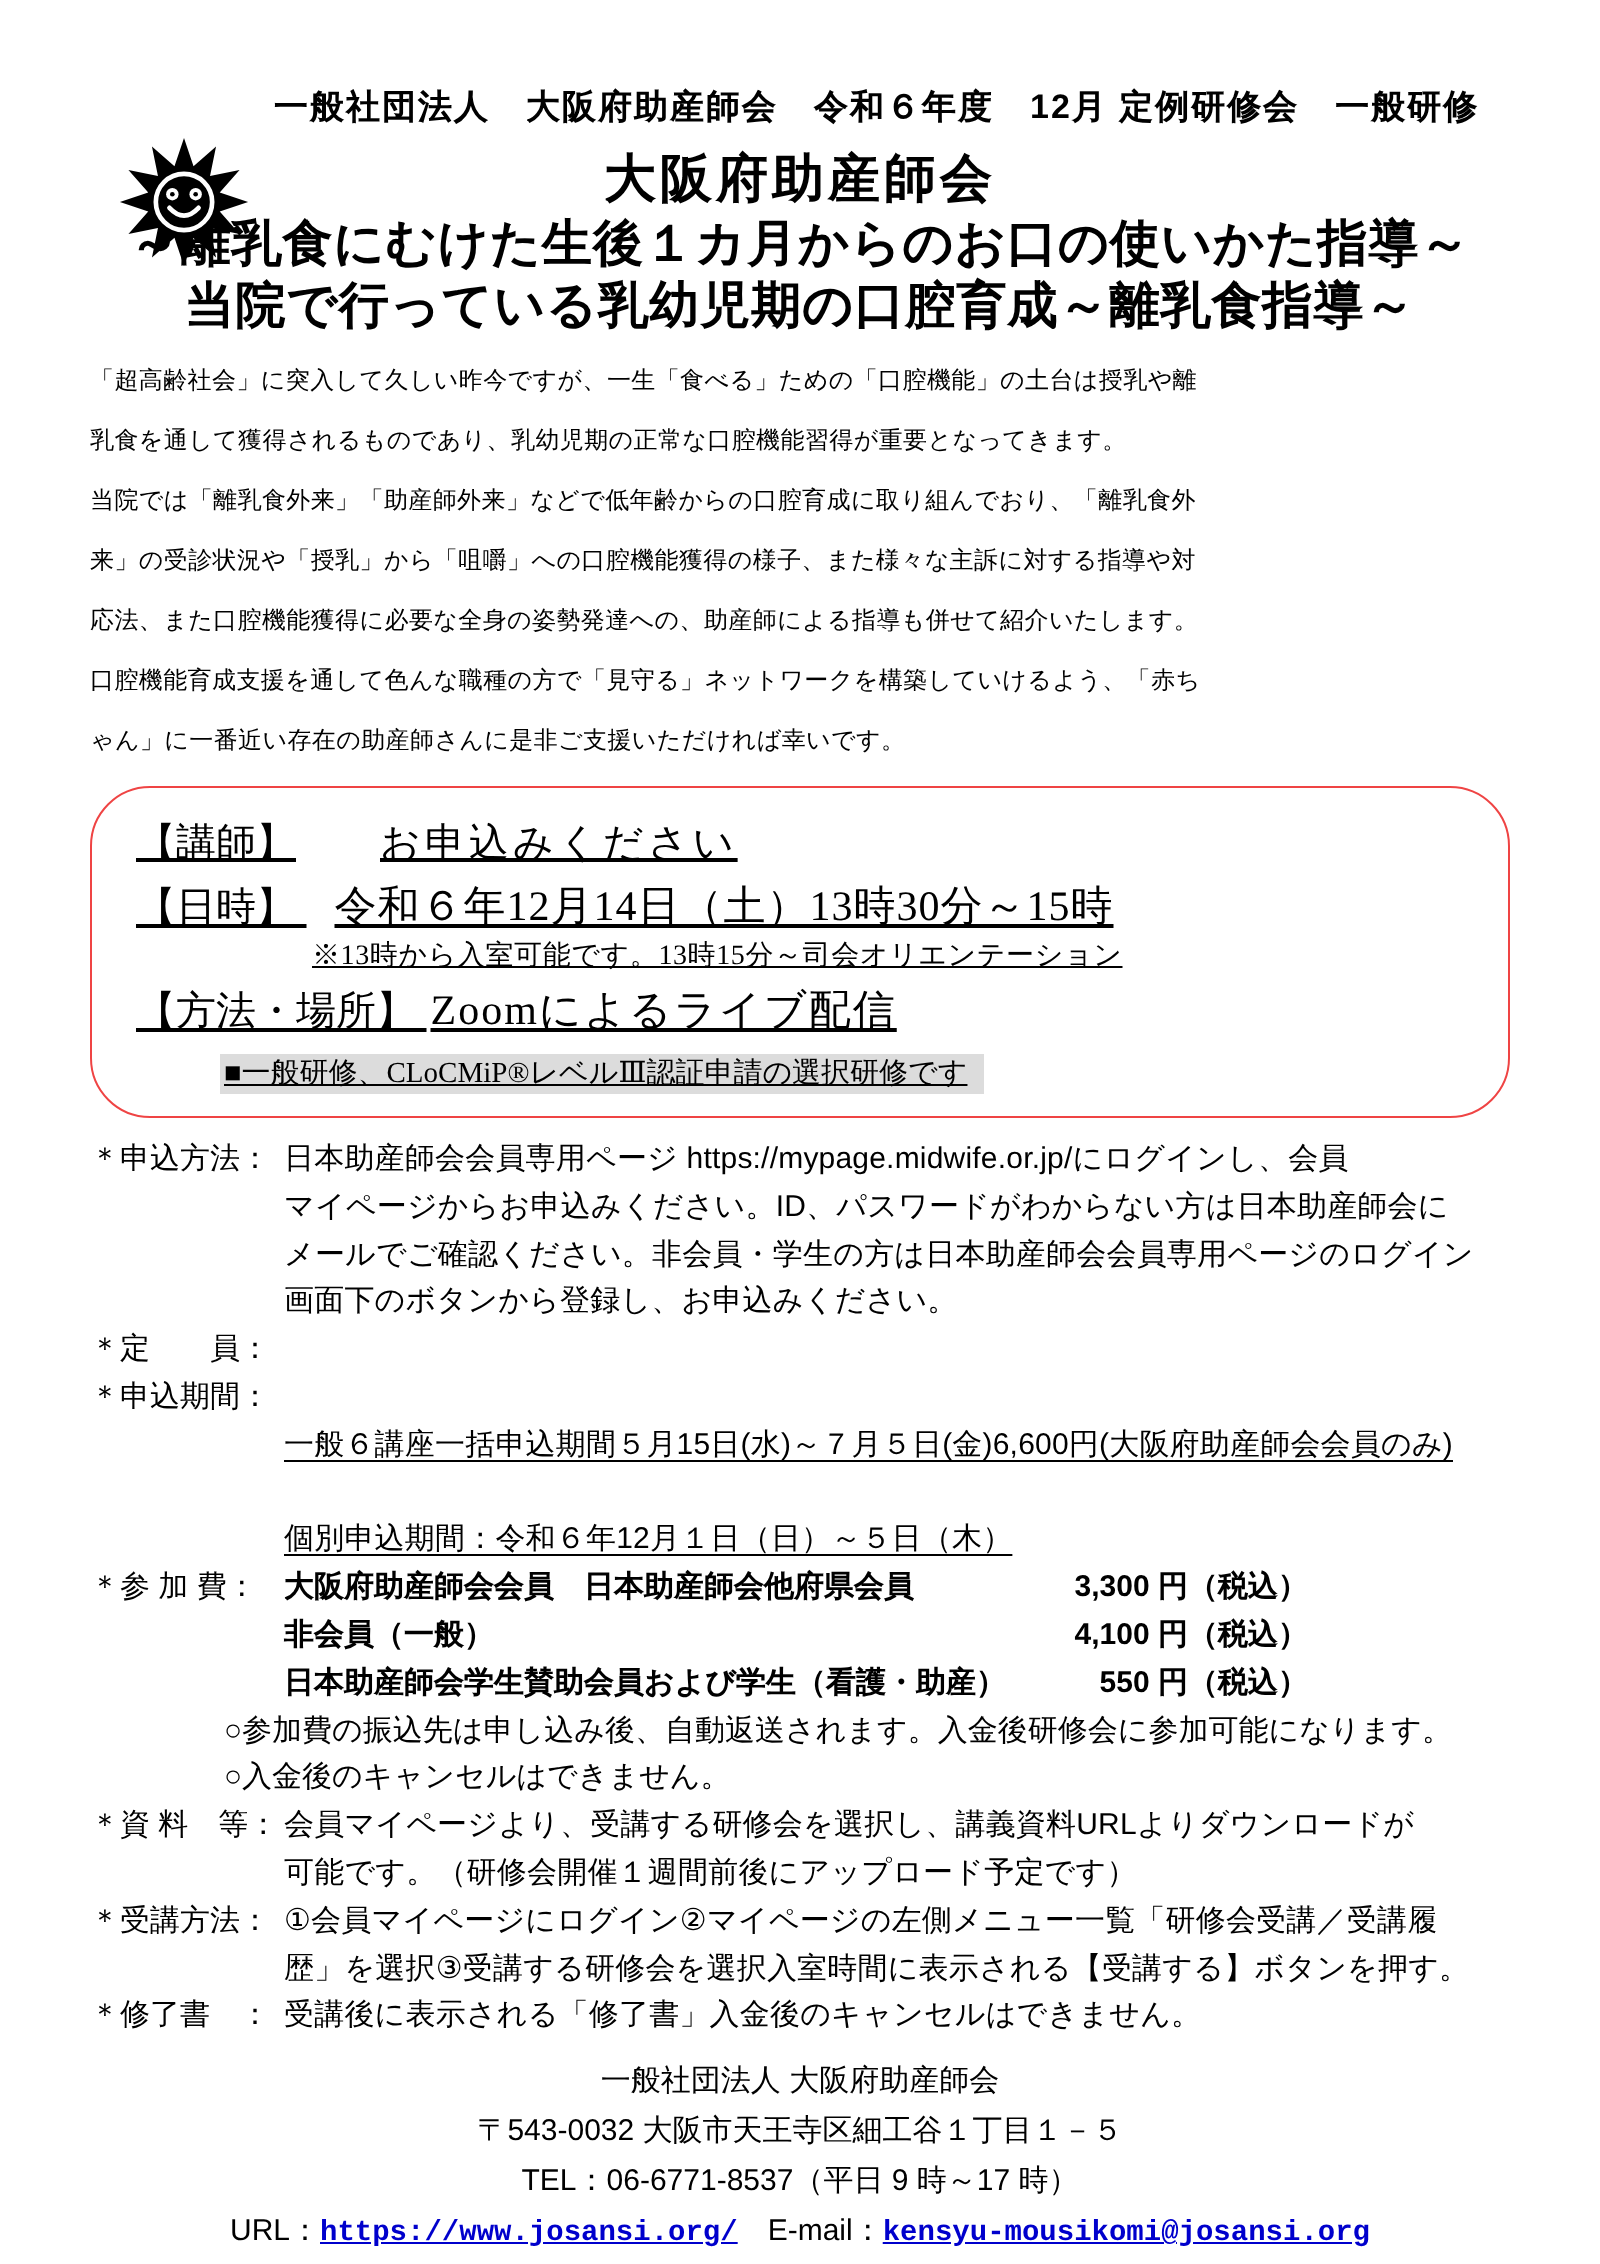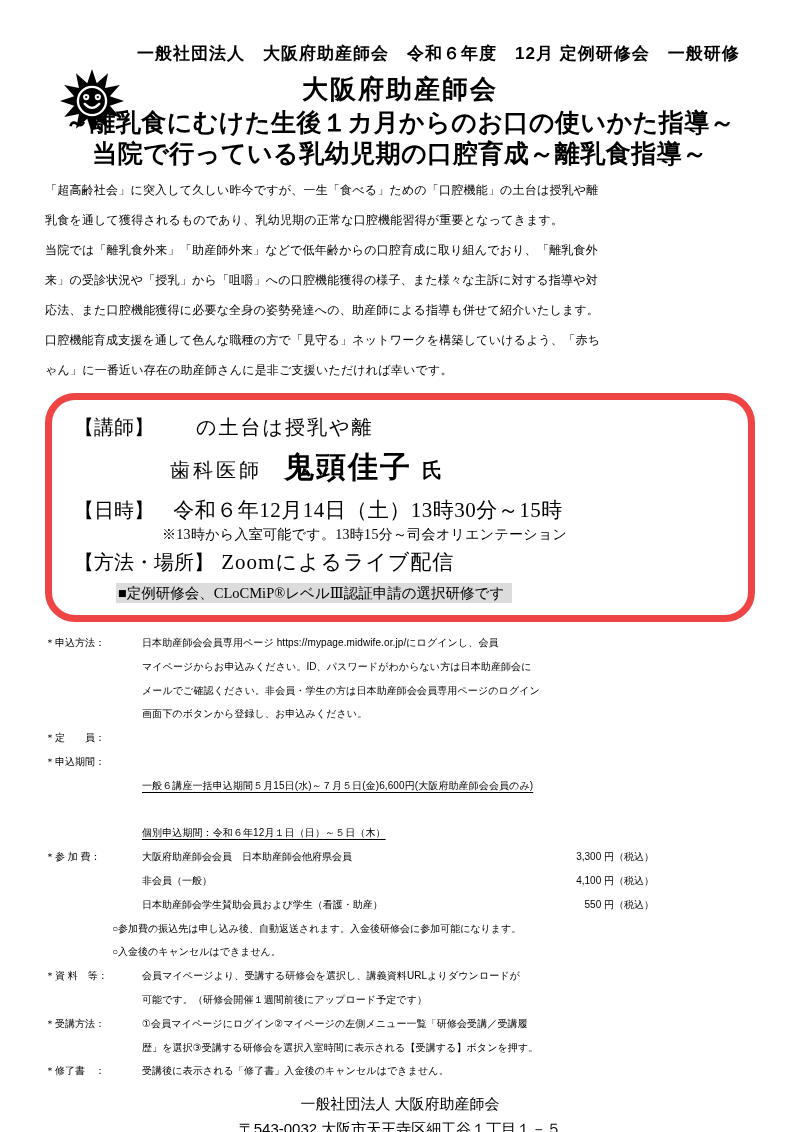--- a/index.html
+++ b/index.html
@@ -24,46 +24,47 @@
   .title-sub{text-align:center;font-size:25px;font-weight:800;line-height:31px;letter-spacing:0.5px;white-space:nowrap;}
 
   
   .intro{
     margin-top:6px;font-size:12px;line-height:30px;
     white-space:pre-line;text-align:justify;letter-spacing:0.2px;
   }
 
   
   .seminar-box{
-    margin-top:8px;border:7px solid #ef4444;border-radius:30px;
+    margin-top:8px;border:1px solid #ef4444;border-radius:30px;
     padding:14px 12px 10px 22px;
     font-family:"Liberation Serif","DejaVu Serif",serif;
+    text-decoration:underline;
   }
   .box-line{display:flex;align-items:baseline;}
   .box-label{font-size:20px;white-space:nowrap;}
   .clinic{font-size:20px;margin-left:42px;letter-spacing:2px;}
   .lecturer-line{margin:6px 0 8px 96px;display:flex;align-items:baseline;}
   .lect-title{font-size:20px;letter-spacing:3px;}
   .lect-name{font-size:30px;font-weight:bold;margin:0 10px 0 22px;letter-spacing:2px;}
   .lect-hon{font-size:20px;font-weight:bold;}
   .dt-line{font-size:21px;margin-top:4px;}
   .dt-value{margin-left:14px;letter-spacing:0.5px;}
   .dt-note{margin:2px 0 4px 88px;font-size:14px;letter-spacing:0.3px;}
   .method-line{font-size:21px;margin-top:2px;}
   .method-value{margin-left:2px;letter-spacing:1px;}
   .cert-line{margin:8px 0 2px 42px;font-size:14.5px;}
   .cert-badge{background:#dcdcdc;padding:2px 8px 2px 2px;}
 
   
-  .details{margin-top:9px;font-size:10px;}
+  .details{margin-top:9px;font-size:15px;}
   .detail-row{display:flex;align-items:flex-start;line-height:23.8px;}
   .detail-label{flex:0 0 97px;white-space:nowrap;}
   .detail-text{flex:1;white-space:pre-line;letter-spacing:0.1px;}
   .u{text-decoration:underline;text-underline-offset:3px;}
-  .fee-table{width:512px;}
+  .fee-table{width:512px;font-weight:bold;}
   .fee-row{display:flex;line-height:23.8px;}
   .fee-who{flex:1;white-space:nowrap;}
   .fee-price{width:150px;text-align:right;white-space:nowrap;}
   .fee-notes{margin-left:67px;line-height:23.8px;}
 
   
   .footer{margin-top:8px;text-align:center;font-size:15px;line-height:25px;}
   .footer a{color:#0000cc;font-family:"Liberation Mono","DejaVu Sans Mono",monospace;font-weight:bold;font-size:14.5px;}
 </style>
 </head>
@@ -95,38 +96,33 @@
 乳食を通して獲得されるものであり、乳幼児期の正常な口腔機能習得が重要となってきます。
 当院では「離乳食外来」「助産師外来」などで低年齢からの口腔育成に取り組んでおり、「離乳食外
 来」の受診状況や「授乳」から「咀嚼」への口腔機能獲得の様子、また様々な主訴に対する指導や対
 応法、また口腔機能獲得に必要な全身の姿勢発達への、助産師による指導も併せて紹介いたします。
 口腔機能育成支援を通して色んな職種の方で「見守る」ネットワークを構築していけるよう、「赤ち
 ゃん」に一番近い存在の助産師さんに是非ご支援いただければ幸いです。</div>
 
     <div class="seminar-box">
       <div class="box-line">
         <span class="box-label">【講師】</span>
-        <span class="clinic">の土台は授乳や離</span>
-      </div>
-      <div class="lecturer-line">
-        <span class="lect-title">歯科医師</span>
-        <span class="lect-name">鬼頭佳子</span>
-        <span class="lect-hon">氏</span>
+        <span class="clinic">お申込みください</span>
       </div>
       <div class="dt-line">
         <span class="box-label">【日時】</span>
         <span class="dt-value">令和６年12月14日（土）13時30分～15時</span>
       </div>
       <div class="dt-note">※13時から入室可能です。13時15分～司会オリエンテーション</div>
       <div class="method-line">
         <span class="box-label">【方法・場所】</span>
         <span class="method-value">Zoomによるライブ配信</span>
       </div>
       <div class="cert-line">
-        <span class="cert-badge">■定例研修会、CLoCMiP®レベルⅢ認証申請の選択研修です</span>
+        <span class="cert-badge">■一般研修、CLoCMiP®レベルⅢ認証申請の選択研修です</span>
       </div>
     </div>
 
     <div class="details">
 
       <div class="detail-row">
         <span class="detail-label">＊申込方法：</span>
         <div class="detail-text">日本助産師会会員専用ページ https://mypage.midwife.or.jp/にログインし、会員
 マイページからお申込みください。ID、パスワードがわからない方は日本助産師会に
 メールでご確認ください。非会員・学生の方は日本助産師会会員専用ページのログイン

